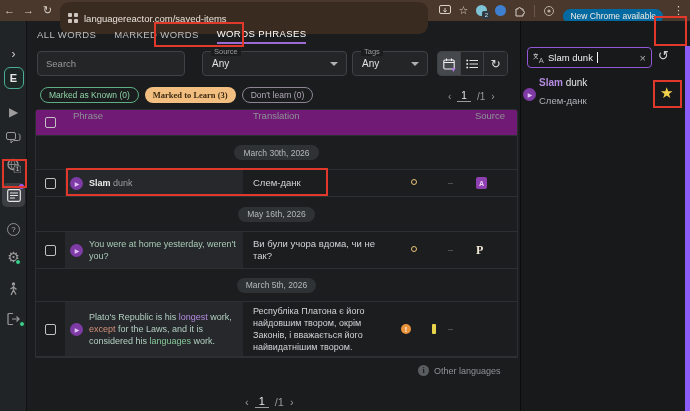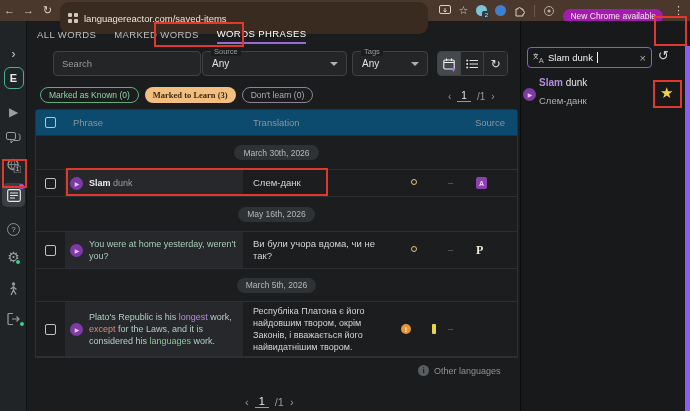--- a/index.html
+++ b/index.html
@@ -14,21 +14,21 @@
   .chrome { left:0; top:0; width:690px; height:21px; background:#4a382c; display:flex; align-items:center; }
   .chrome .navbtn { color:#d8cfc7; font-size:11px; width:19px; text-align:center; line-height:21px; }
   .omnibox { position:absolute; left:60px; top:2px; width:368px; height:17px; background:#3a2b21; border-radius:9px;
     display:flex; align-items:center; padding:16px 8px; gap:6px; }
   .omnibox .url { font-size:9.5px; color:#e9e2da; white-space:nowrap; }
   .chrome-right { position:absolute; right:4px; top:0; height:21px; display:flex; align-items:center; gap:8px; }
   .extdot { width:11px; height:11px; border-radius:50%; position:relative; }
   .extdot .badge { position:absolute; right:-3px; bottom:-3px; background:#2e3b44; color:#cfe3ee; font-size:6px;
     width:8px; height:8px; border-radius:2px; text-align:center; line-height:8px; }
   .chrome-sep { width:1px; height:12px; background:#6b584a; }
-  .update-pill { height:15px; background:#a21caf; border-radius:8px; color:#f4ece4; font-size:8.5px;
+  .update-pill { height:15px; background:#0369a1; border-radius:8px; color:#f4ece4; font-size:8.5px;
     display:flex; align-items:center; padding:0 7px; white-space:nowrap;margin-top:11px; }
   .menu-dots { color:#d8cfc7; font-size:11px; padding:0 2px; }
 
   
   .sidebar { left:0; top:21px; width:27px; height:390px; background:#212426; border-right:1px solid #101112; }
   .sb { position:absolute; left:0; width:27px; display:flex; justify-content:center; }
   .sb-expand { top:26px; color:#cfcfcf; font-size:12px; }
   .sb-logo { top:46px; }
   .sb-logo .box { width:20px; height:22px; border:1.5px solid #49ae97; border-radius:6px; color:#e8e8e8;
     font-size:11px; font-weight:bold; display:flex; align-items:center; justify-content:center; background:#1c2624; }
@@ -52,21 +52,21 @@
   .gear-btn { left:629px; top:24px; color:#e8e8e8; font-size:14px; }
   .speed-btn { left:646px; top:26px; height:16px; border:1px solid #8f8f8f; border-radius:9px;
     display:flex; align-items:center; padding:0 5px; font-size:9px; color:#f0f0f0; }
   .avatar { left:661px; top:21px; width:22px; height:22px; border-radius:50%;
     background:radial-gradient(circle at 35% 30%, #a06ef2, #6b2fc4); display:flex; align-items:center; justify-content:center; }
   .avatar .glyph { width:12px; height:9px; background:#efe9f8; border-radius:2px; display:flex; align-items:center; justify-content:center; }
   .avatar .glyph b { width:0; height:0; border-left:4px solid #7a3cc8; border-top:3px solid transparent; border-bottom:3px solid transparent; }
 
   
   .field { background:#232527; border:1px solid #3f4245; border-radius:4px; position:absolute; height:25px; }
-  .search-field { left:37px; top:51px; width:148px; display:flex; align-items:center; padding:0 8px;margin-left:16px; }
+  .search-field { left:37px; top:51px; width:148px; display:flex; align-items:center; padding:0 8px; }
   .search-field input { flex:1; background:transparent; border:none; outline:none; color:#ddd; font-size:9.5px;
     font-family:inherit; }
   .search-field input::placeholder { color:#9a9a9a; }
   .float-label { position:absolute; top:-5px; left:8px; font-size:7.5px; color:#9a9a9a; background:#1a1c1d; padding:0 3px; }
   .dd-value { font-size:10px; color:#e3e3e3; padding-left:9px; line-height:23px; }
   .caret { position:absolute; right:8px; top:10px; width:0; height:0;
     border-left:4px solid transparent; border-right:4px solid transparent; border-top:4px solid #b0b0b0; }
   .source-field { left:202px; top:51px; width:145px; }
   .tags-field { left:352px; top:51px; width:76px; }
   .viewgroup { left:437px; top:51px; height:25px; display:flex; border:1px solid #3f4245; border-radius:4px; overflow:hidden; }
@@ -83,21 +83,21 @@
   .chip-learn { background:#f2bf80; color:#3c2a12; font-weight:bold;font-family:Liberation Serif, serif; }
   .chip-dont  { border:1px solid #8e8496; color:#b2aab9; }
 
   .pag { display:flex; gap:6px; align-items:center; font-size:10px; color:#9a9a9a; }
   .pag-top { left:448px; top:90px; }
   .pag-bottom { left:245px; top:395px; font-size:11px; }
   .pag .pg { color:#e8e8e8; border-bottom:1px solid #9a9a9a; padding:0 4px; }
 
   
   .table { left:35px; top:109px; width:483px; background:#1b1d1f; border:1px solid #2d3033; border-radius:4px 4px 0 0; }
-  .thead { height:26px; background:#0c4a6e; display:flex; align-items:center; border-bottom:1px solid #2d3033; }
+  .thead { height:26px; background:#701a75; display:flex; border-bottom:1px solid #2d3033; }
   .th { font-size:9.5px; color:#8f9397; }
   .cb { width:11px; height:11px; border:1.5px solid #c2c2c2; border-radius:2px; background:transparent; }
   .col-check { width:29px; display:flex; justify-content:center; align-items:center; }
   .col-phrase { width:178px; padding-left:8px; }
   .col-trans { width:155px; padding-left:10px; }
   .col-icons { flex:1; position:relative; }
   .th-src { text-align:right; padding-right:12px; flex:1; }
   .daterow { height:33px; display:flex; align-items:center; justify-content:center; }
   .datechip { height:15px; background:#2f3235; border-radius:8px; color:#b4b8ba; font-size:8.5px;
     display:flex; align-items:center; padding:0 9px; }

